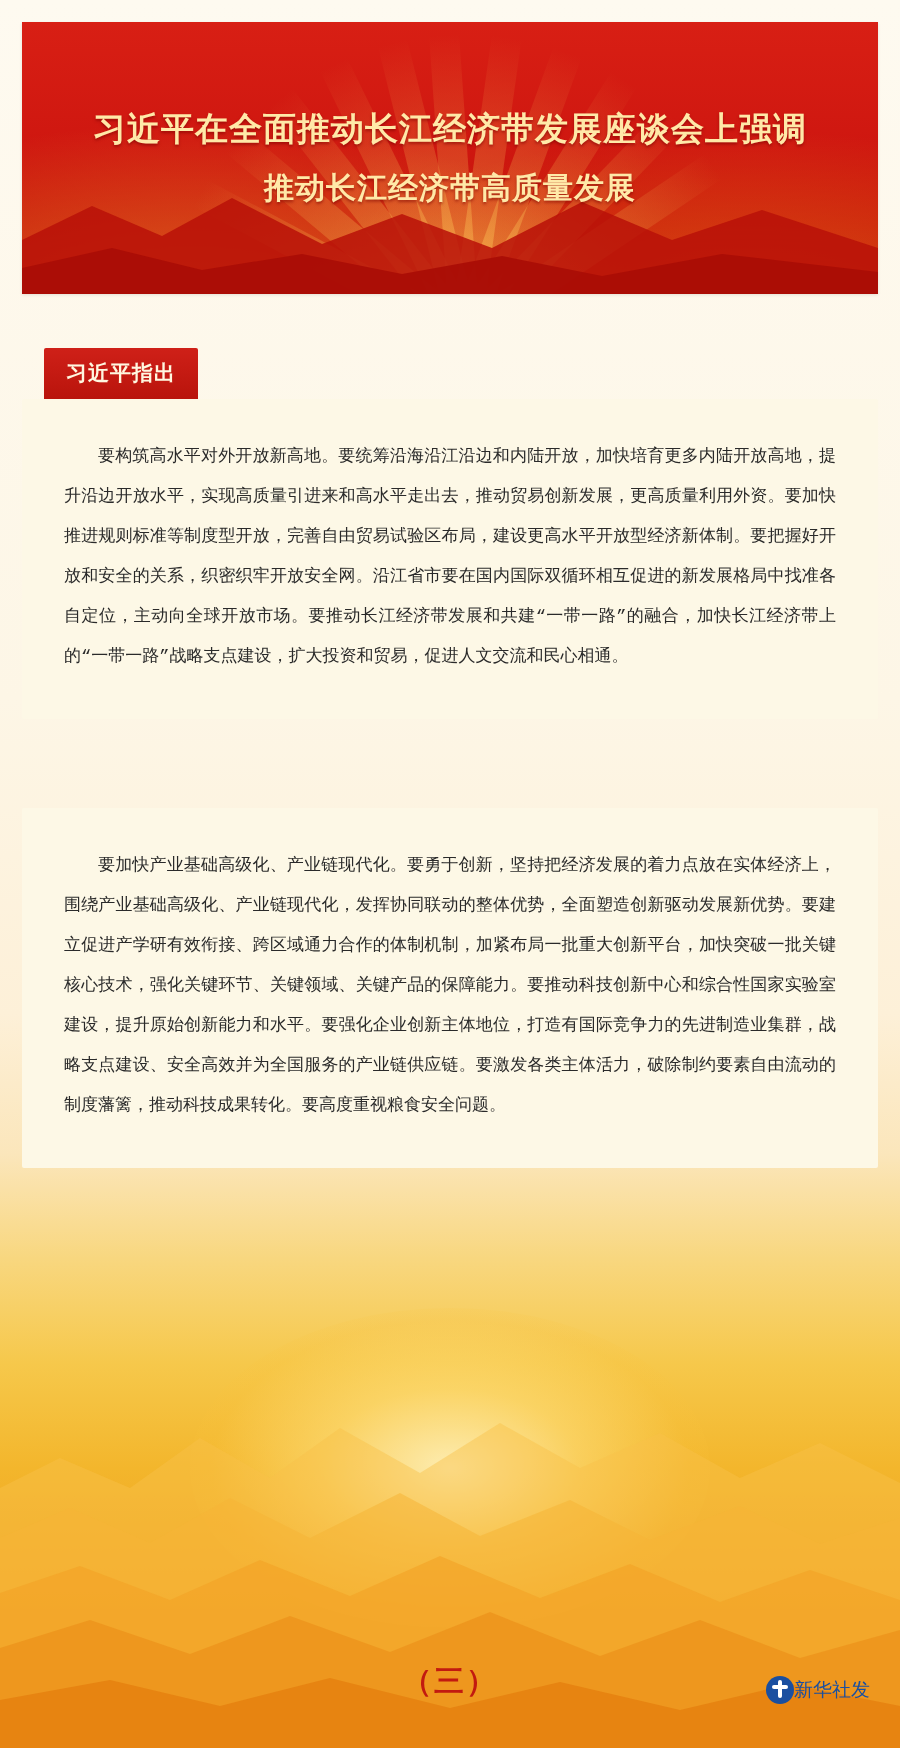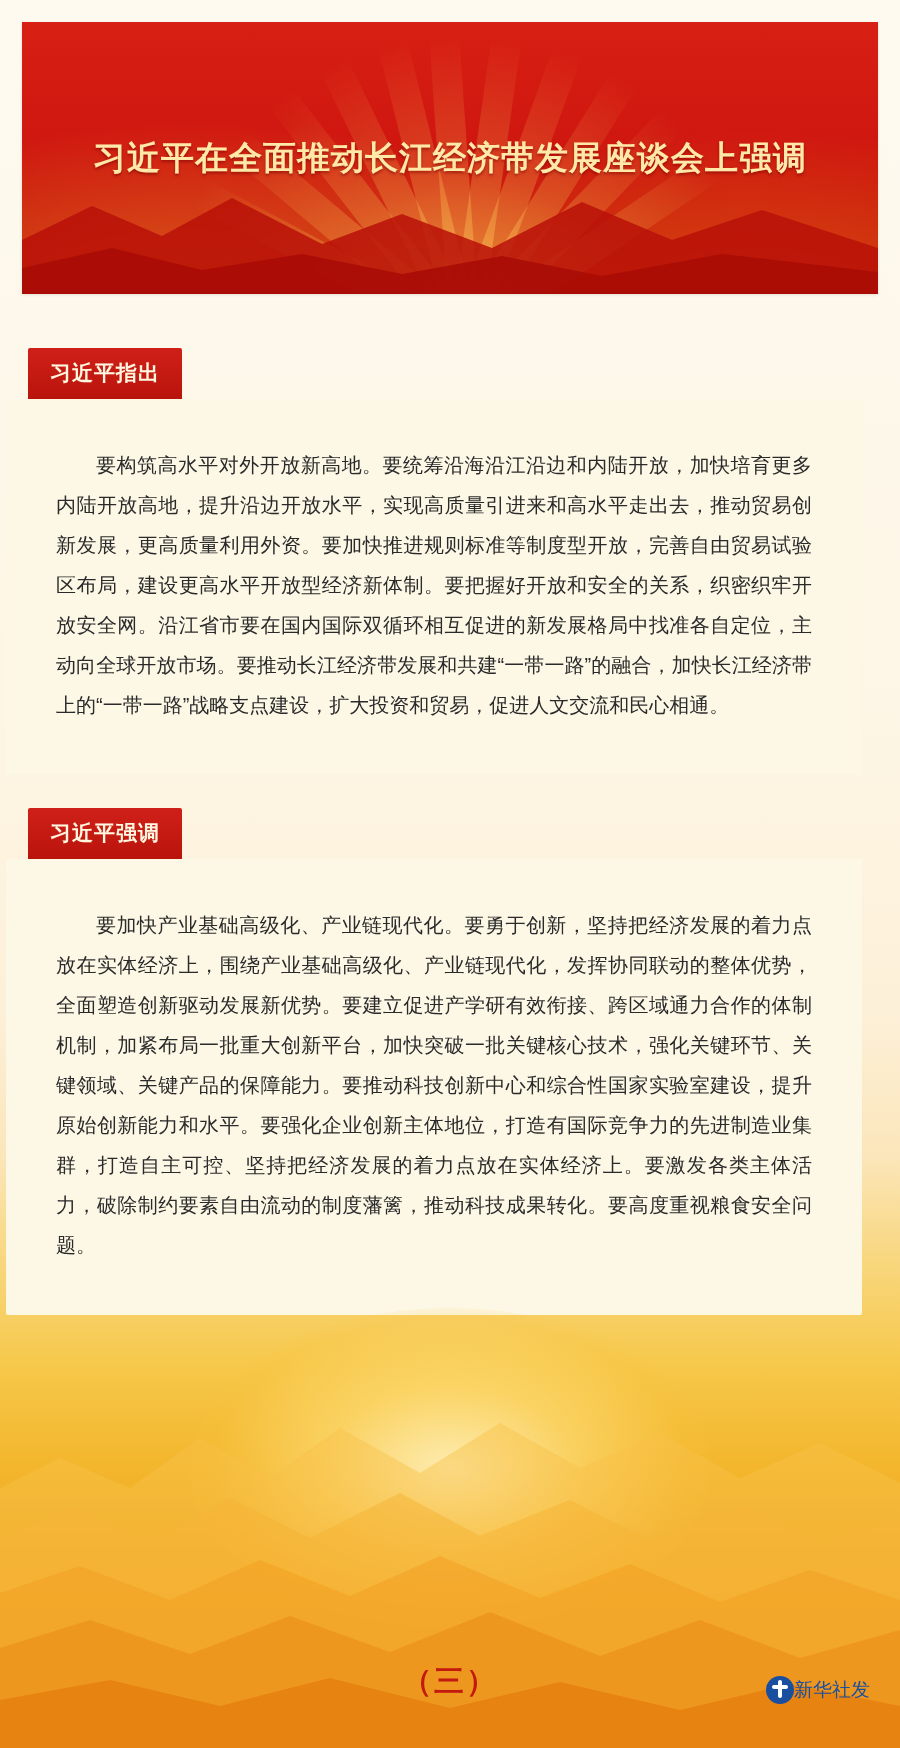--- a/index.html
+++ b/index.html
@@ -82,21 +82,21 @@
     letter-spacing: 1px;
     text-shadow: 0 2px 3px rgba(120,0,0,0.55);
     white-space: nowrap;
     font-family: "DejaVu Sans", "Liberation Sans", sans-serif;
   }
   .banner-line.l1 { font-size: 33px; }
   .banner-line.l2 { font-size: 30px; }
   .banner-line.l3 { font-size: 30px; }
 
   
-  .section { position: absolute; left: 6px; width: 856px; }
+  .section { position: absolute; left: 22px; width: 856px; }
   .section.s1 { top: 348px; }
   .section.s2 { top: 808px; }
 
   .tag {
     display: inline-block;
     background: linear-gradient(180deg, #cf2018 0%, #b9140c 100%);
     color: #fff7e0;
     font-size: 21px;
     font-weight: bold;
     letter-spacing: 1px;
@@ -105,27 +105,27 @@
     margin-left: 22px;
     font-family: "DejaVu Sans", "Liberation Sans", sans-serif;
   }
   .body-card {
     background: #fdf8e6;
     border-radius: 2px;
     padding: 30px 34px 34px 34px;
     box-sizing: border-box;
   }
   .body-card p {
-    margin: 16px;
+    margin: 8px;
     color: #2a2a2a;
-    font-size: 20px;
+    font-size: 17px;
     line-height: 40px;
     text-align: justify;
     text-indent: 2em;
-    font-family: Liberation Sans, sans-serif;
+    font-family: Liberation Mono, monospace;
   }
 
   
   .scenery {
     position: absolute;
     left: 0;
     bottom: 0;
     width: 900px;
     height: 560px;
     overflow: hidden;
@@ -218,34 +218,34 @@
       <div class="ray" style="transform:rotate(32deg);"></div>
       <div class="ray" style="transform:rotate(44deg);"></div>
       <div class="ray" style="transform:rotate(56deg);"></div>
     </div>
     <svg class="mount" viewBox="0 0 856 150" preserveAspectRatio="none">
       <path d="M0,150 L0,96 L70,62 L140,92 L210,54 L300,100 L380,70 L470,104 L560,58 L650,96 L740,66 L856,104 L856,150 Z" fill="#b81008" opacity="0.85"></path>
       <path d="M0,150 L0,124 L90,104 L180,126 L280,110 L380,130 L480,112 L580,132 L700,110 L856,128 L856,150 Z" fill="#a80c05" opacity="0.9"></path>
     </svg>
     <div class="banner-text">
       <div class="banner-line l1">习近平在全面推动长江经济带发展座谈会上强调</div>
+      <div class="banner-line l3">推动长江经济带高质量发展</div>
     </div>
   </div>
 
   <div class="section s1">
     <div class="tag">习近平指出</div>
     <div class="body-card">
       <p>要构筑高水平对外开放新高地。要统筹沿海沿江沿边和内陆开放，加快培育更多内陆开放高地，提升沿边开放水平，实现高质量引进来和高水平走出去，推动贸易创新发展，更高质量利用外资。要加快推进规则标准等制度型开放，完善自由贸易试验区布局，建设更高水平开放型经济新体制。要把握好开放和安全的关系，织密织牢开放安全网。沿江省市要在国内国际双循环相互促进的新发展格局中找准各自定位，主动向全球开放市场。要推动长江经济带发展和共建“一带一路”的融合，加快长江经济带上的“一带一路”战略支点建设，扩大投资和贸易，促进人文交流和民心相通。</p>
     </div>
   </div>
 
   <div class="section s2">
-    <div class="tag">习近平强调</div>
     <div class="body-card">
-      <p>要加快产业基础高级化、产业链现代化。要勇于创新，坚持把经济发展的着力点放在实体经济上，围绕产业基础高级化、产业链现代化，发挥协同联动的整体优势，全面塑造创新驱动发展新优势。要建立促进产学研有效衔接、跨区域通力合作的体制机制，加紧布局一批重大创新平台，加快突破一批关键核心技术，强化关键环节、关键领域、关键产品的保障能力。要推动科技创新中心和综合性国家实验室建设，提升原始创新能力和水平。要强化企业创新主体地位，打造有国际竞争力的先进制造业集群，打造自主可控、坚持把经济发展的着力点放在实体经济上。要激发各类主体活力，破除制约要素自由流动的制度藩篱，推动科技成果转化。要高度重视粮食安全问题。</p>
+      <p>要加快产业基础高级化、产业链现代化。要勇于创新，坚持把经济发展的着力点放在实体经济上，围绕产业基础高级化、产业链现代化，发挥协同联动的整体优势，全面塑造创新驱动发展新优势。要建立促进产学研有效衔接、跨区域通力合作的体制机制，加紧布局一批重大创新平台，加快突破一批关键核心技术，强化关键环节、关键领域、关键产品的保障能力。要推动科技创新中心和综合性国家实验室建设，提升原始创新能力和水平。要强化企业创新主体地位，打造有国际竞争力的先进制造业集群，战略支点建设、安全高效并为全国服务的产业链供应链。要激发各类主体活力，破除制约要素自由流动的制度藩篱，推动科技成果转化。要高度重视粮食安全问题。</p>
     </div>
   </div>
 
   <div class="scenery">
     <div class="sun"></div>
     <svg width="900" height="560" viewBox="0 0 900 560" preserveAspectRatio="none" style="position:absolute;left:0;bottom:0;">
       <path d="M0,560 L0,300 L60,270 L130,300 L200,250 L270,290 L340,240 L420,285 L500,235 L580,280 L660,245 L740,290 L820,255 L900,295 L900,560 Z" fill="#f8c24a" opacity="0.45"></path>
       <path d="M0,560 L0,350 L70,320 L150,355 L230,310 L310,350 L400,305 L480,348 L570,312 L650,352 L740,318 L820,356 L900,330 L900,560 Z" fill="#f6b436" opacity="0.55"></path>
       <path d="M0,560 L0,405 L80,378 L170,412 L260,372 L350,408 L440,368 L540,410 L630,376 L720,414 L810,382 L900,412 L900,560 Z" fill="#f2a327" opacity="0.65"></path>
       <path d="M0,560 L0,460 L90,432 L190,466 L290,428 L390,464 L490,424 L600,468 L700,432 L800,470 L900,442 L900,560 Z" fill="#ec911b" opacity="0.75"></path>

